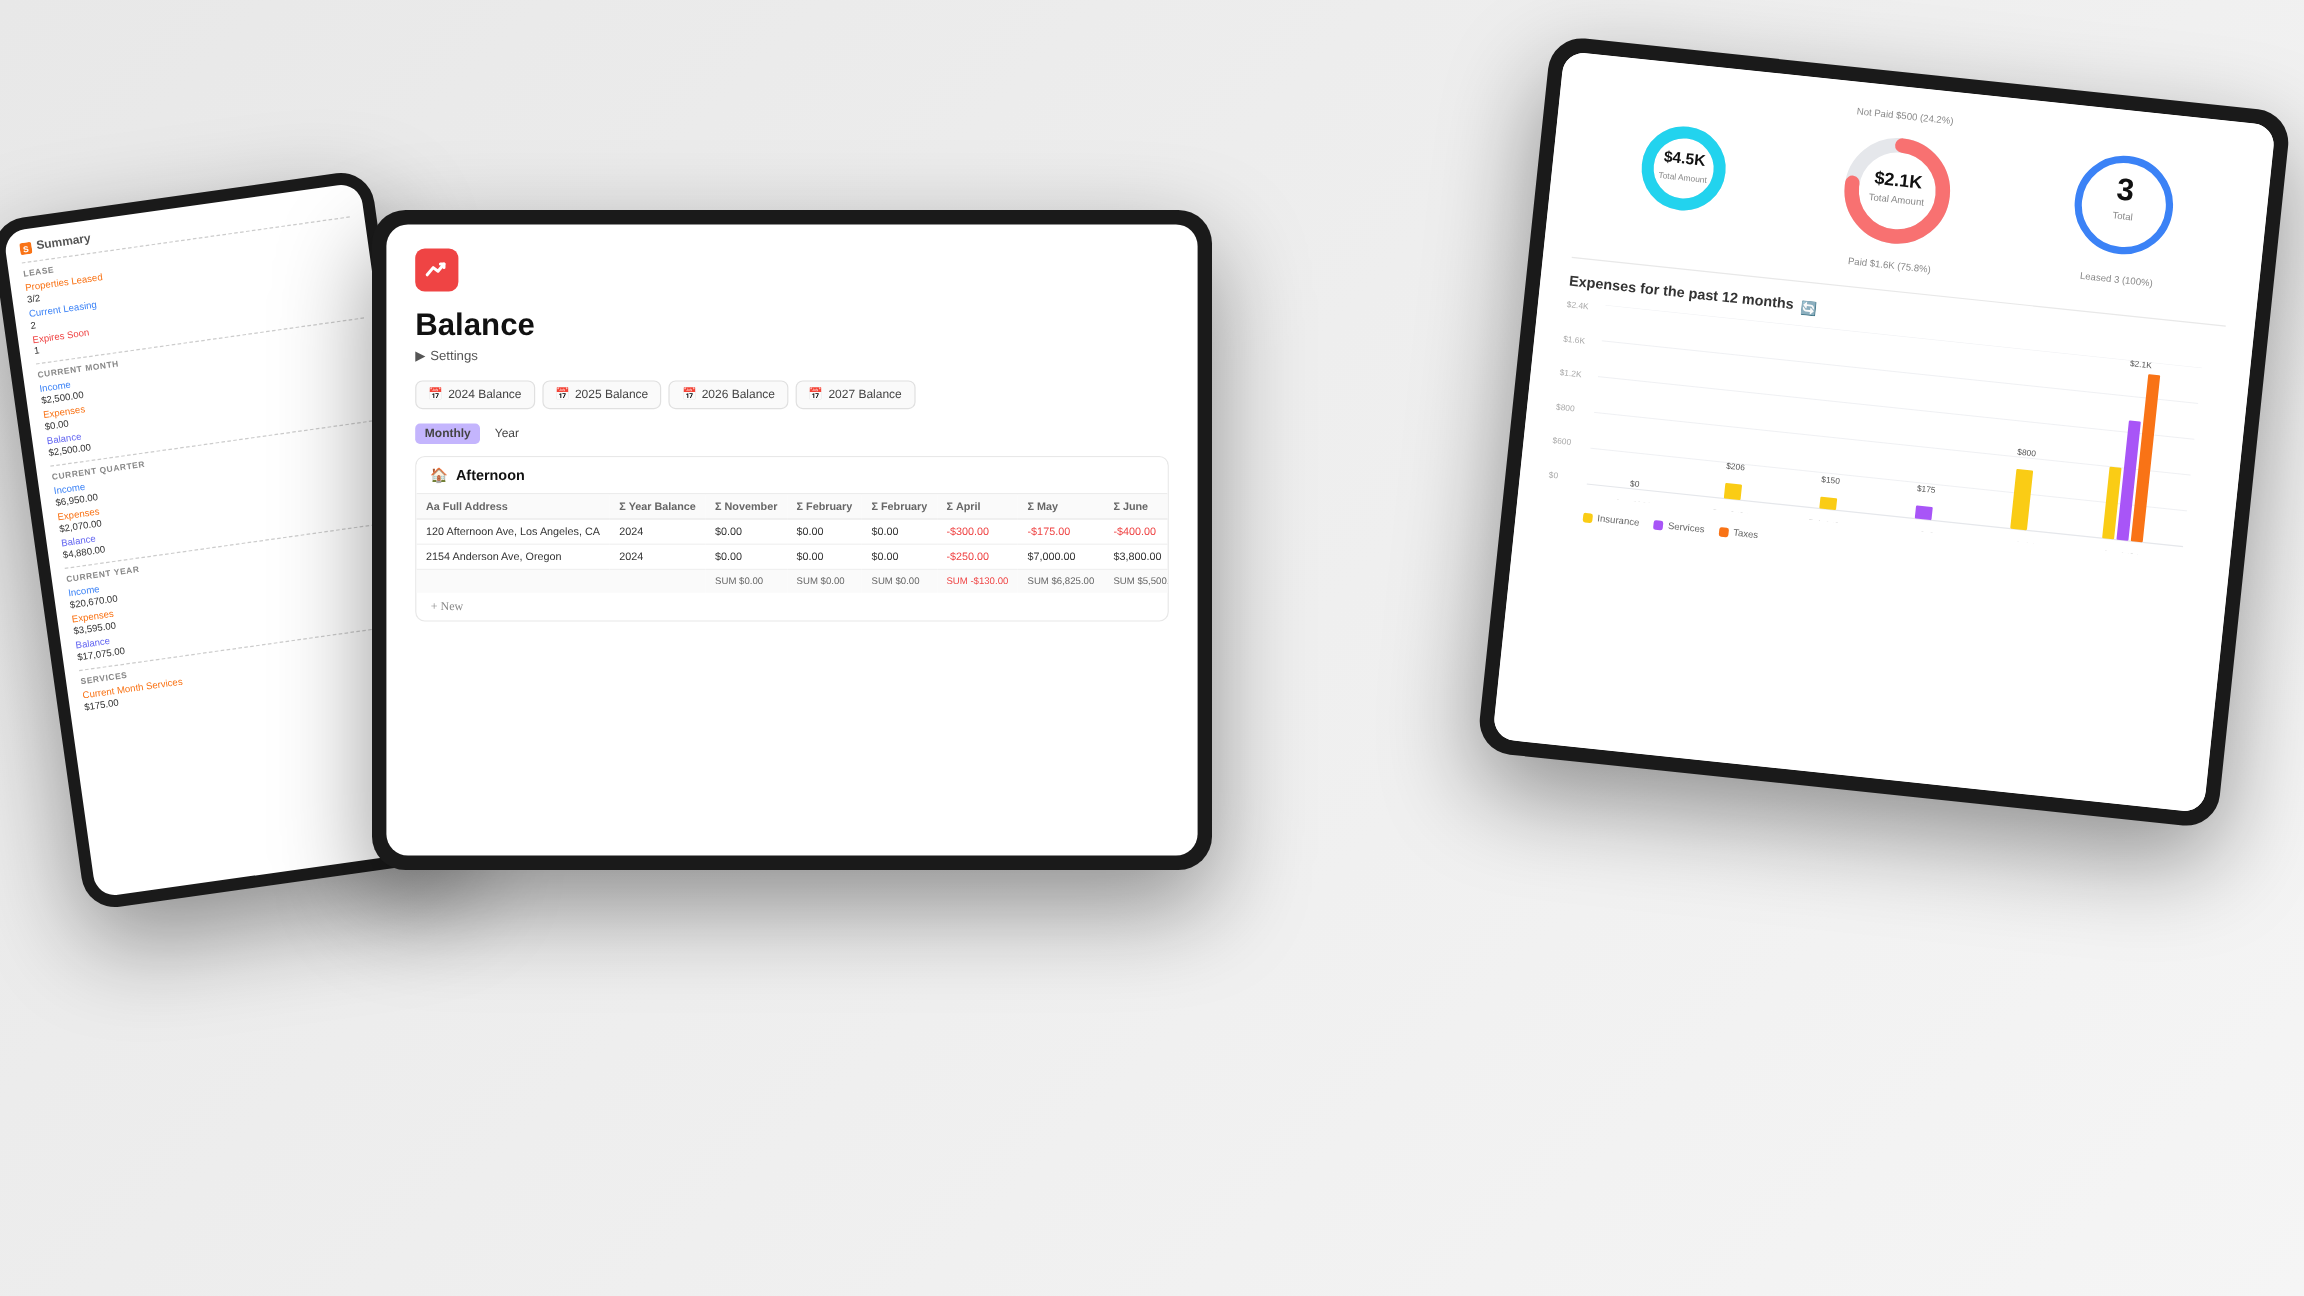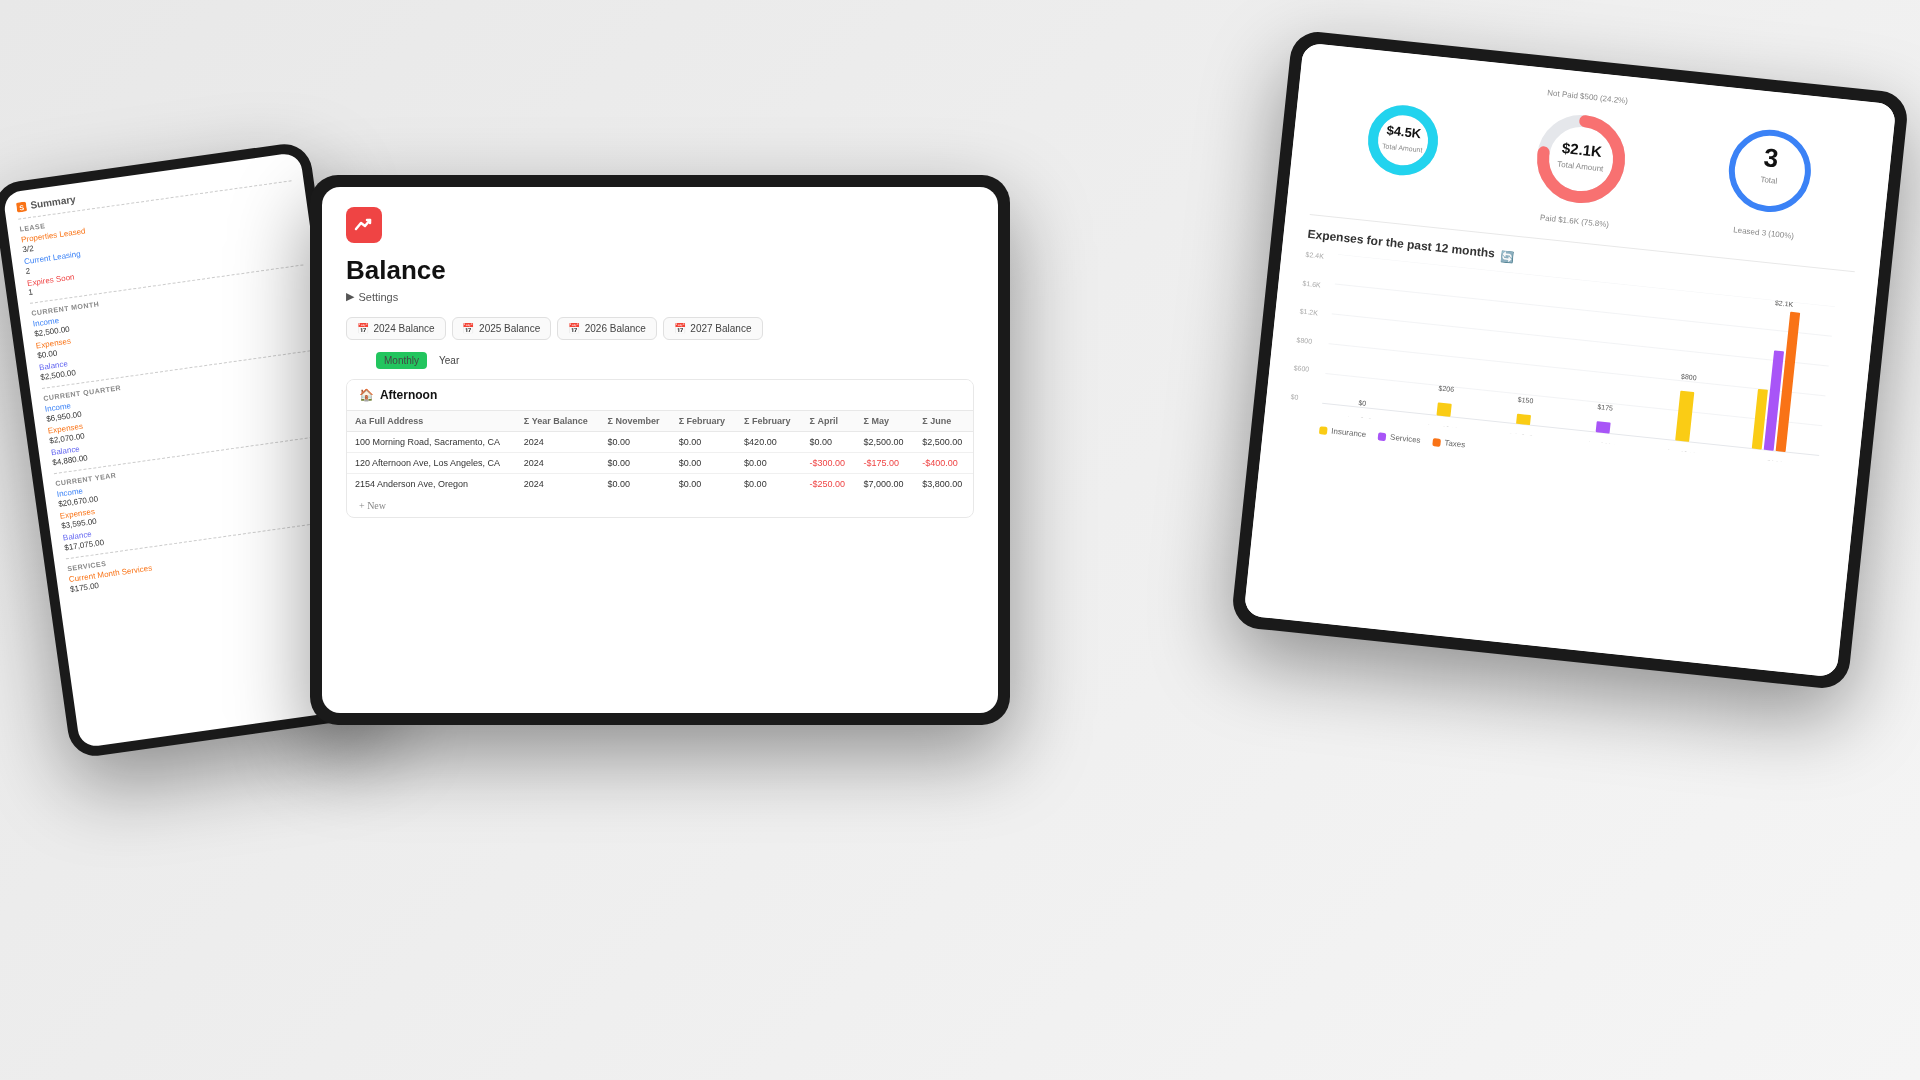--- a/index.html
+++ b/index.html
@@ -183,23 +183,22 @@
       align-items: center;
       gap: 3px;
       padding: 3px 8px;
       border-radius: 4px;
       font-size: 10px;
       color: #444;
       background: transparent;
       border: none;
     }
     .view-btn.active {
-      background: #22c55e;
-      font-weight: 400;
-      margin-left: 30px;
+      background: #c4b5fd;
+      font-weight: 700;
     }
     .properties-section {
       border: 1px solid #e8e8e8;
       border-radius: 8px;
       overflow: hidden;
     }
     .properties-header {
       display: flex;
       align-items: center;
       gap: 6px;
@@ -415,50 +414,49 @@
                 <th>Σ <span>February</span></th>
                 <th>Σ <span>February</span></th>
                 <th>Σ <span>April</span></th>
                 <th>Σ <span>May</span></th>
                 <th>Σ <span>June</span></th>
 
               </tr>
             </thead>
             <tbody>
               <tr>
-                <td>100 Morning Road, Sacramento, CA</td>
-                <td>2024</td>
-                <td>$0.00</td>
-                <td>$0.00</td>
-                <td>$420.00</td>
-                <td>$0.00</td>
-                <td>$2,500.00</td>
-                <td>$2,500.00</td>
-
-              </tr>
-              <tr>
                 <td>120 Afternoon Ave, Los Angeles, CA</td>
                 <td>2024</td>
                 <td>$0.00</td>
                 <td>$0.00</td>
                 <td>$0.00</td>
                 <td class="negative">-$300.00</td>
                 <td class="negative">-$175.00</td>
                 <td class="negative">-$400.00</td>
 
               </tr>
               <tr>
                 <td>2154 Anderson Ave, Oregon</td>
                 <td>2024</td>
                 <td>$0.00</td>
                 <td>$0.00</td>
                 <td>$0.00</td>
                 <td class="negative">-$250.00</td>
                 <td>$7,000.00</td>
                 <td>$3,800.00</td>
+
+              </tr>
+              <tr class="sum-row">
+                <td colspan="2"></td>
+                <td>SUM <span>$0.00</span></td>
+                <td>SUM <span>$0.00</span></td>
+                <td>SUM <span>$0.00</span></td>
+                <td style="color:#ef4444">SUM <span>-$130.00</span></td>
+                <td>SUM <span>$6,825.00</span></td>
+                <td>SUM <span>$5,500.00</span></td>
 
               </tr>
             </tbody>
           </table>
           <div class="add-row">+ New</div>
         </div>
       </div>
     </div>
   </div>
 

